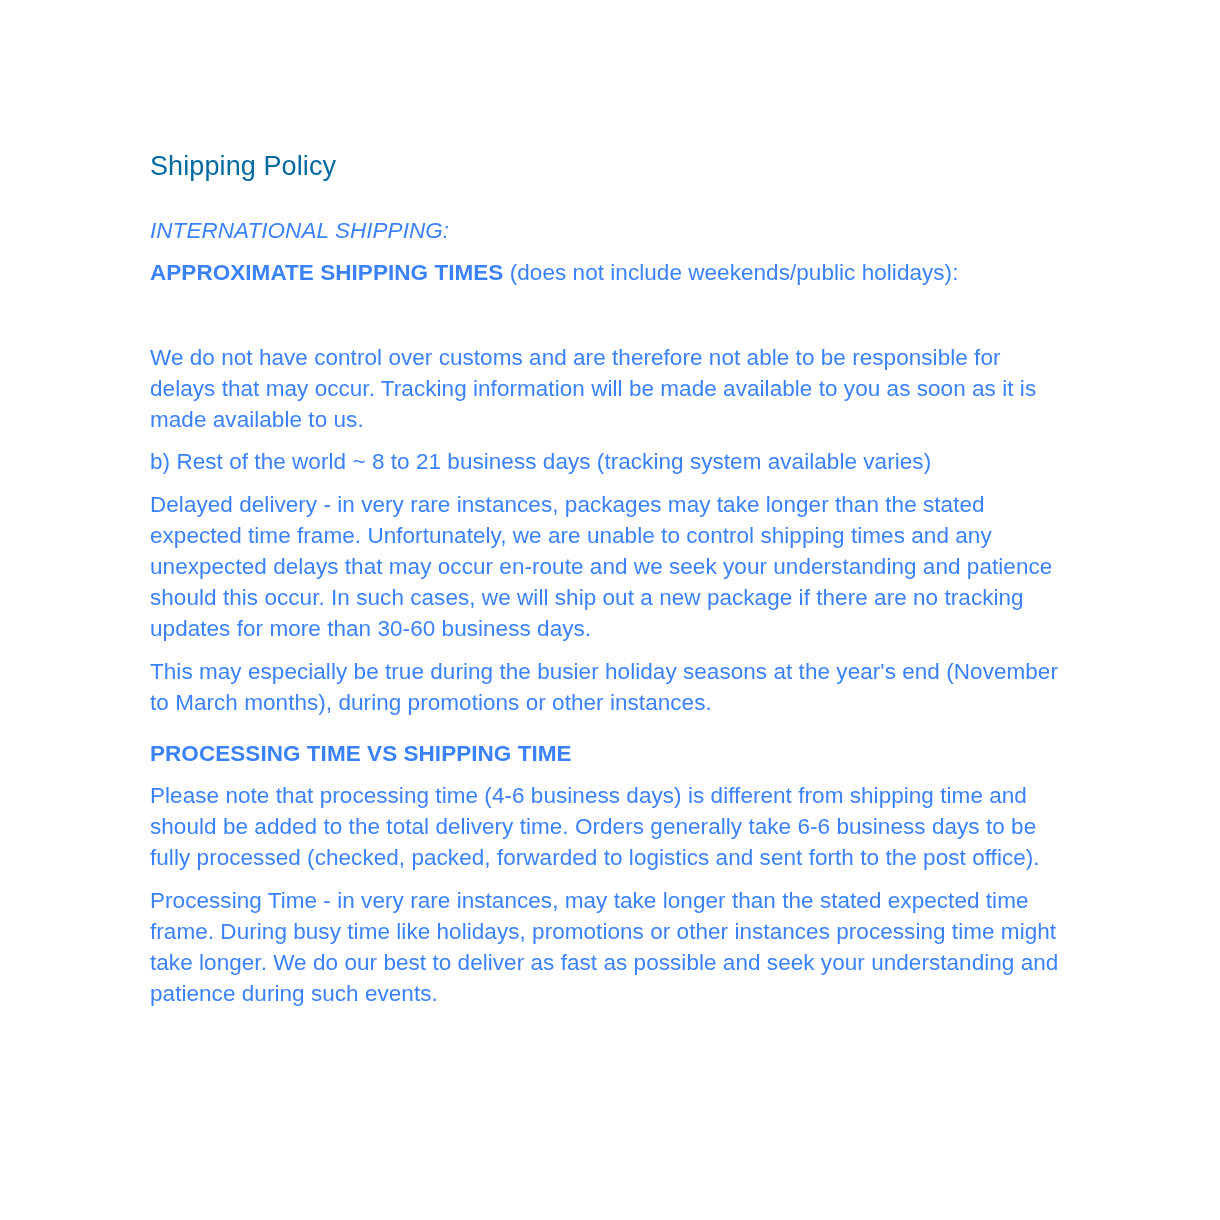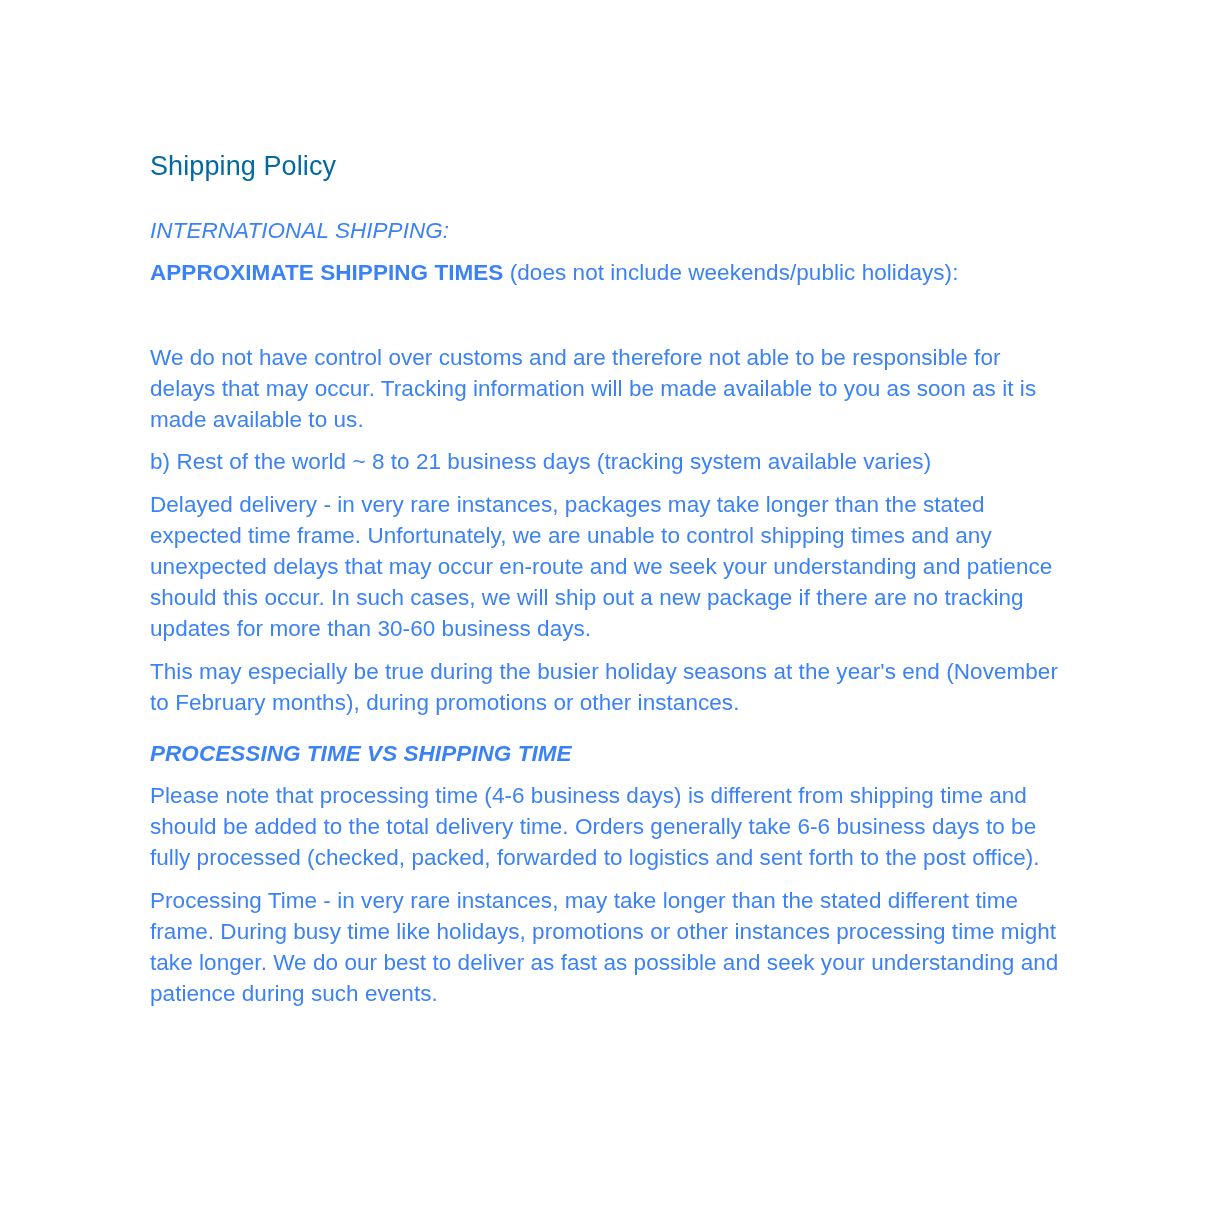--- a/index.html
+++ b/index.html
@@ -47,21 +47,20 @@
     text-align: left;
     letter-spacing: 0.05px;
   }
 
   .para-italic {
     font-style: italic;
     margin-bottom: 11px;
   }
 
   .para-bolditalic {
-    font-style: italic;
     font-weight: 700;
     margin-top: 20px;
   }
 
   .lead-bold {
     font-weight: 700;
   }
   .para-gap-after {
     margin-bottom: 54px;
   }
@@ -98,25 +97,25 @@
 
     <p class="para para-gap-after"><span class="lead-bold">APPROXIMATE SHIPPING TIMES</span><span> (does not include weekends/public holidays):</span></p>
 
     <p class="para">We do not have control over customs and are therefore not able to be responsible for delays that may occur. Tracking information will be made available to you as soon as it is made available to us.</p>
 
 
     <p class="para para-spaced">b) Rest of the world ~ 8 to 21 business days (tracking system available varies)</p>
 
     <p class="para para-spaced">Delayed delivery - in very rare instances, packages may take longer than the stated expected time frame. Unfortunately, we are unable to control shipping times and any unexpected delays that may occur en-route and we seek your understanding and patience should this occur. In such cases, we will ship out a new package if there are no tracking updates for more than 30-60 business days.</p>
 
-    <p class="para para-spaced">This may especially be true during the busier holiday seasons at the year's end (November to February months), during promotions or other instances.</p>
+    <p class="para para-spaced">This may especially be true during the busier holiday seasons at the year's end (November to March months), during promotions or other instances.</p>
 
     <p class="para para-bolditalic">PROCESSING TIME VS SHIPPING TIME</p>
 
     <p class="para para-spaced">Please note that processing time (4-6 business days) is different from shipping time and should be added to the total delivery time. Orders generally take 6-6 business days to be fully processed (checked, packed, forwarded to logistics and sent forth to the post office).</p>
 
 
-    <p class="para para-spaced">Processing Time - in very rare instances, may take longer than the stated different time frame. During busy time like holidays, promotions or other instances processing time might take longer. We do our best to deliver as fast as possible and seek your understanding and patience during such events.</p>
+    <p class="para para-spaced">Processing Time - in very rare instances, may take longer than the stated expected time frame. During busy time like holidays, promotions or other instances processing time might take longer. We do our best to deliver as fast as possible and seek your understanding and patience during such events.</p>
 
   </div>
 
   <div class="clipped-line"></div>
 </div>
 
 </body></html>

